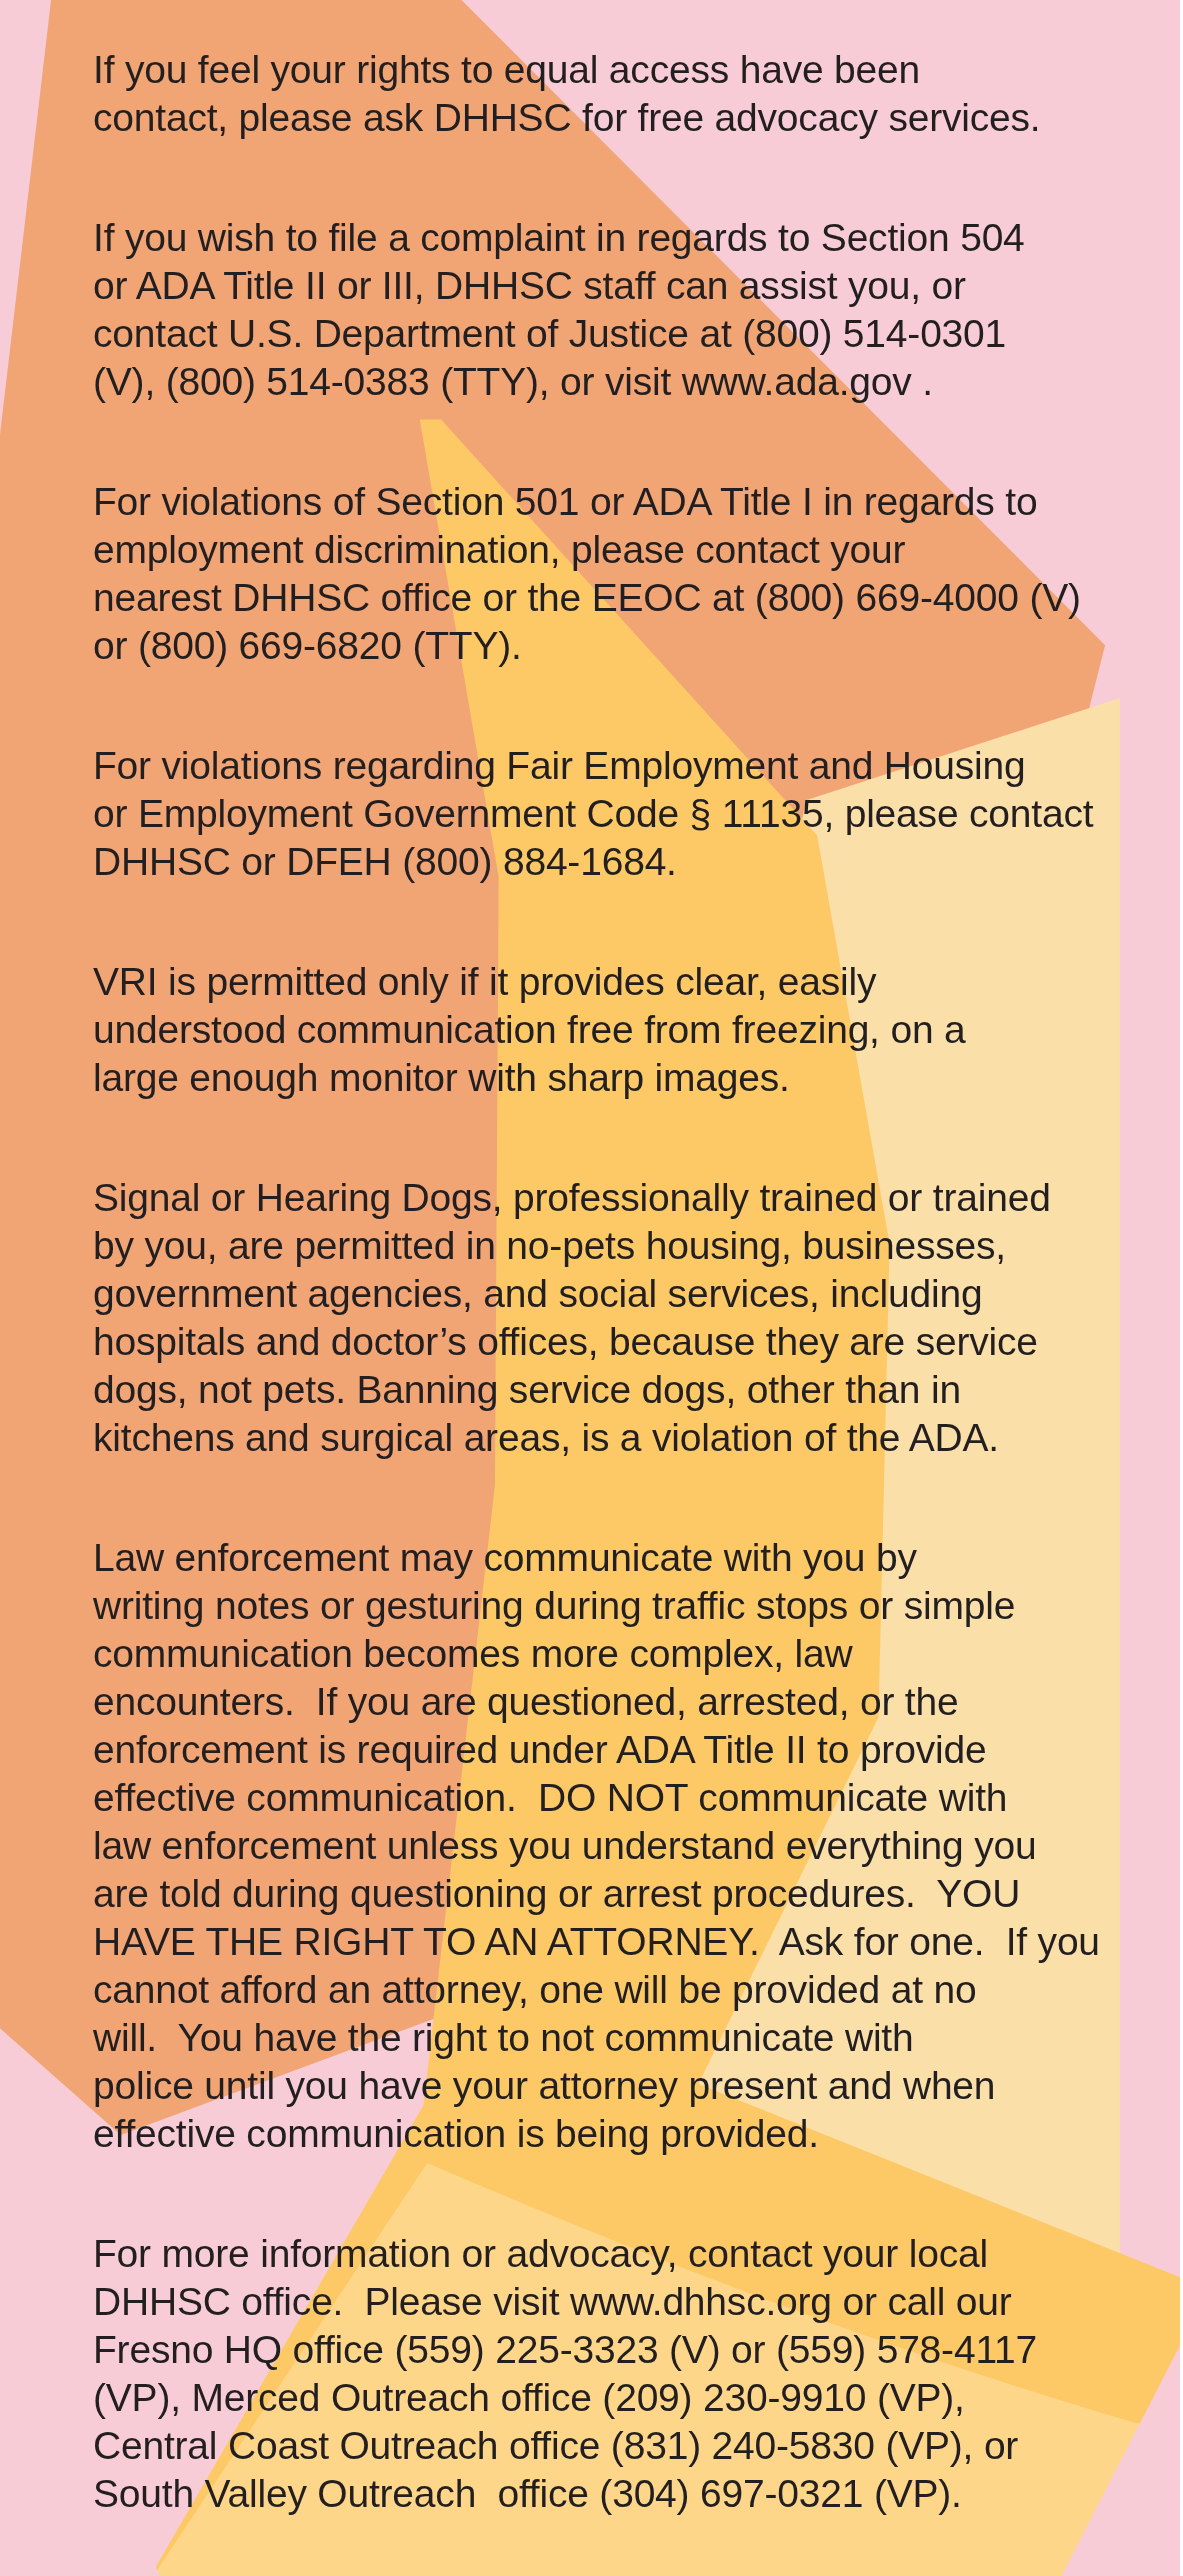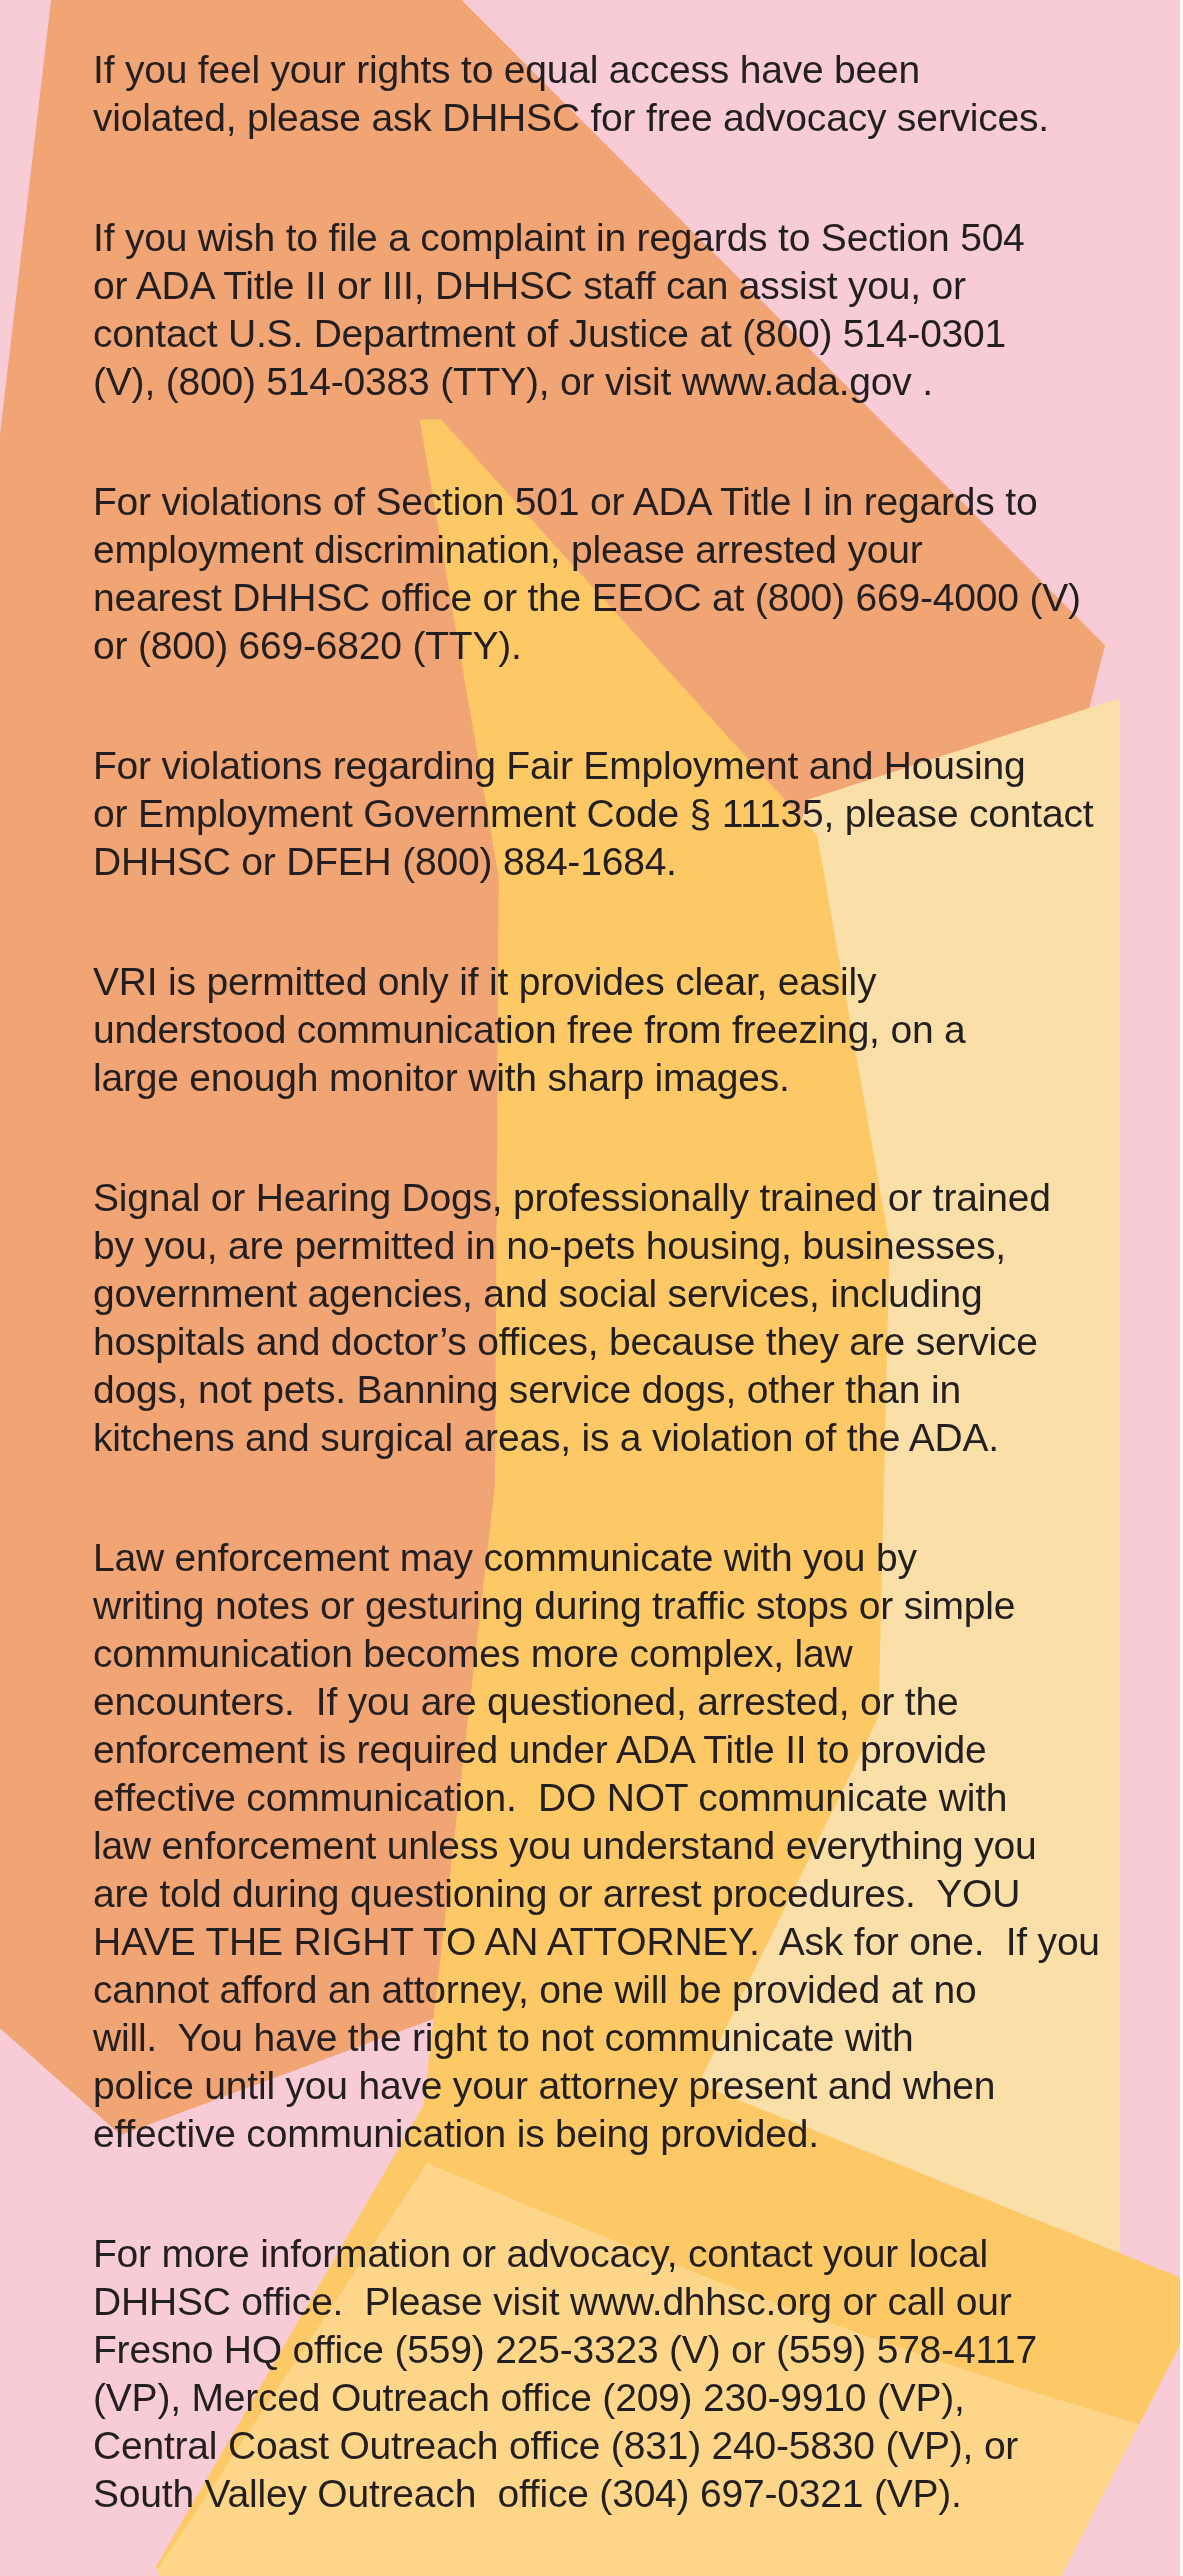--- a/index.html
+++ b/index.html
@@ -43,33 +43,33 @@
     <path d="M452,452 L475,452 L880,900 L958,1340 L946,1850 L752,2245 L1275,2455 L1275,2775 L162,2775 L456,2268 L533,1600 L537,945 Z" fill="#fcc966"></path>
     <path d="M460,2330 Q900,2520 1275,2625 L1275,2775 L165,2775 Z" fill="#fdd68a"></path>
     <path d="M0,2352 L172,2775 L0,2775 Z" fill="#f7ccd7"></path>
     <path d="M1275,2518 L1275,2775 L1143,2775 Z" fill="#f7ccd7"></path>
   </svg>
 
   <div class="text-block">
 
     <div class="para">
       <div class="line">If you feel your rights to equal access have been</div>
-      <div class="line">violated, please ask DHHSC for free advocacy services.</div>
+      <div class="line">contact, please ask DHHSC for free advocacy services.</div>
     </div>
 
     <div class="para">
       <div class="line">If you wish to file a complaint in regards to Section 504</div>
       <div class="line">or ADA Title II or III, DHHSC staff can assist you, or</div>
       <div class="line">contact U.S. Department of Justice at (800) 514-0301</div>
       <div class="line">(V), (800) 514-0383 (TTY), or visit www.ada.gov .</div>
     </div>
 
     <div class="para">
       <div class="line">For violations of Section 501 or ADA Title I in regards to</div>
-      <div class="line">employment discrimination, please arrested your</div>
+      <div class="line">employment discrimination, please contact your</div>
       <div class="line">nearest DHHSC office or the EEOC at (800) 669-4000 (V)</div>
       <div class="line">or (800) 669-6820 (TTY).</div>
     </div>
 
     <div class="para">
       <div class="line">For violations regarding Fair Employment and Housing</div>
       <div class="line">or Employment Government Code § 11135, please contact</div>
       <div class="line">DHHSC or DFEH (800) 884-1684.</div>
     </div>
 

